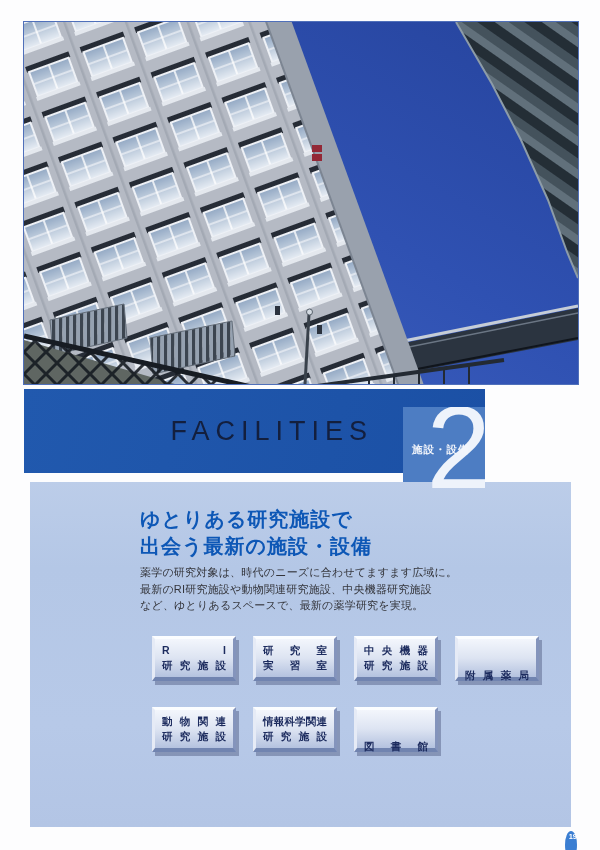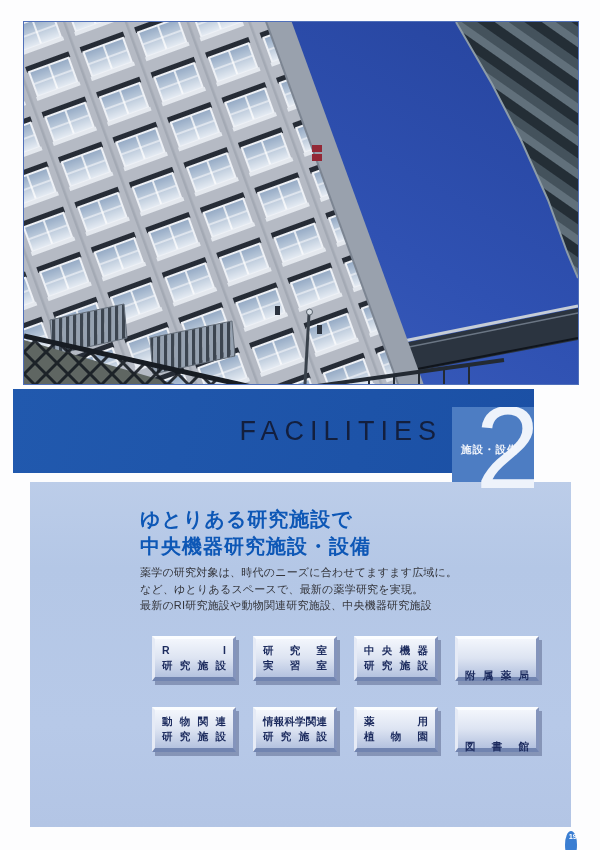--- a/index.html
+++ b/index.html
@@ -9,23 +9,23 @@
     font-family:"Liberation Sans", sans-serif;
   }
   
   .photo{
     position:absolute;left:23px;top:21px;width:556px;height:364px;
     border:1px solid #5070ba;box-sizing:border-box;background:#2e4fae;
   }
   .photo svg{display:block;width:554px;height:362px;}
   
   .banner{
-    position:absolute;left:13px;top:389px;width:521px;height:84px;
+    position:absolute;left:24px;top:389px;width:461px;height:84px;
     background:linear-gradient(105deg,#2159ae 0%,#1b50a5 100%);
-    display:flex;align-items:center;
+    display:flex;align-items:center;gap:20px;
   }
   .banner-title{
     margin-left:auto;
     font-size:27px;font-weight:300;letter-spacing:6px;
     color:#131f3e;white-space:nowrap;
   }
   .banner-accent{
     margin-left:10px;width:82px;height:84px;flex:0 0 auto;
     background:#4d7dc3;position:relative;overflow:hidden;
     display:flex;align-items:center;margin-top:36px;
@@ -180,26 +180,26 @@
   <div class="banner-title">FACILITIES</div>
   <div class="banner-accent">
     <div class="banner-sub">施設・設備</div>
     <div class="banner-num">2</div>
   </div>
 </div>
 
 <div class="panel">
   <div class="heading">
     <div>ゆとりある研究施設で</div>
-    <div>中央機器研究施設・設備</div>
+    <div>出会う最新の施設・設備</div>
   </div>
   <div class="bodytext">
     <div>薬学の研究対象は、時代のニーズに合わせてますます広域に。</div>
+    <div>最新のRI研究施設や動物関連研究施設、中央機器研究施設</div>
     <div>など、ゆとりあるスペースで、最新の薬学研究を実現。</div>
-    <div>最新のRI研究施設や動物関連研究施設、中央機器研究施設</div>
   </div>
 
   <div class="btn-grid">
     <div class="btn-row">
       <div class="fac-btn">
         <div class="btn-line">R I</div>
         <div class="btn-line">研 究 施 設</div>
       </div>
       <div class="fac-btn">
         <div class="btn-line">研 究 室</div>
@@ -215,24 +215,20 @@
     </div>
     <div class="btn-row">
       <div class="fac-btn">
         <div class="btn-line">動 物 関 連</div>
         <div class="btn-line">研 究 施 設</div>
       </div>
       <div class="fac-btn">
         <div class="btn-line">情報科学関連</div>
         <div class="btn-line">研 究 施 設</div>
       </div>
-      <div class="fac-btn">
-        <div class="btn-line">薬　用</div>
-        <div class="btn-line">植 物 園</div>
-      </div>
       <div class="fac-btn single">
         <div class="btn-line">図 書 館</div>
       </div>
     </div>
   </div>
 </div>
 
 <div class="page-num">19</div>
 
 </body></html>

